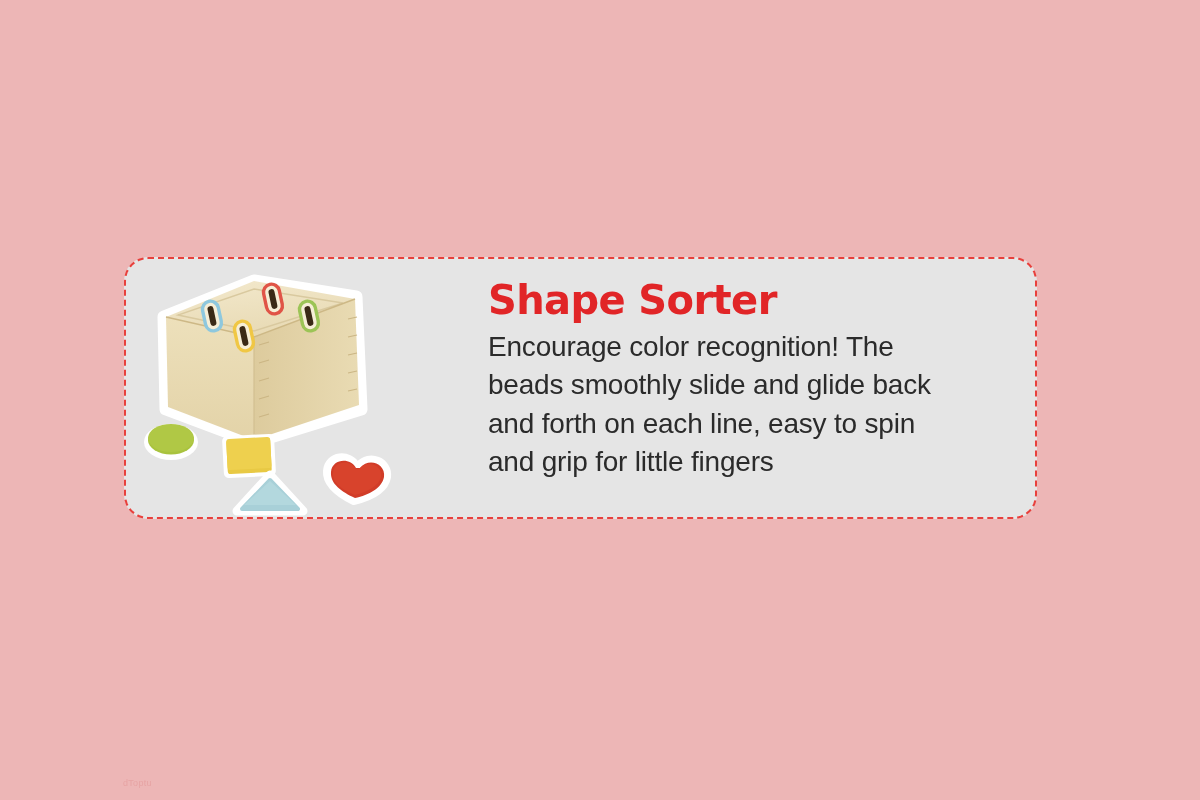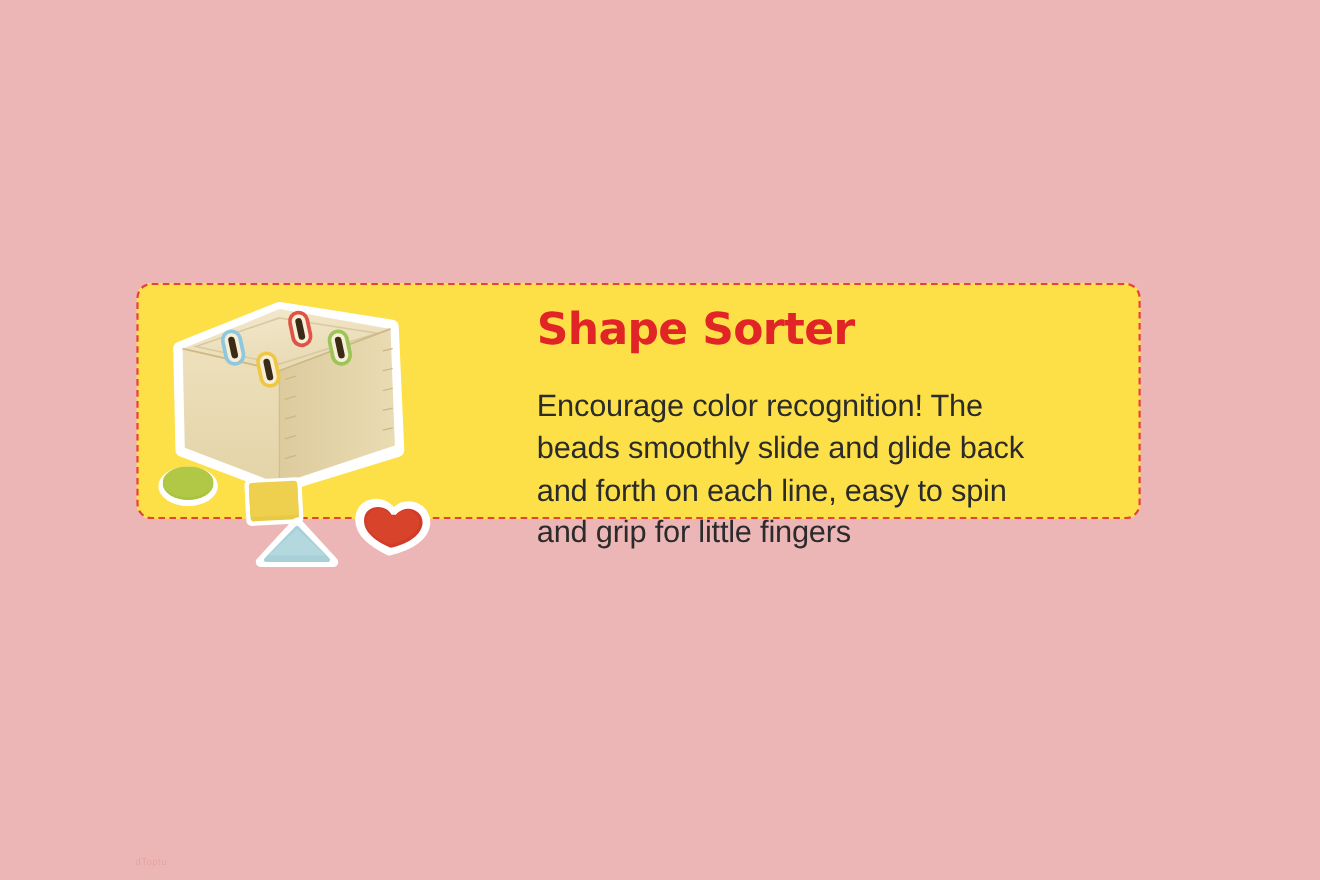--- a/index.html
+++ b/index.html
@@ -14,24 +14,24 @@
     overflow: hidden;
     position: relative;
   }
 
   
   .product-card {
     position: absolute;
     left: 124px;
     top: 257px;
     width: 913px;
-    height: 215px;
-    background: #fde047;
+    height: 262px;
+    background: #e5e5e5;
     border: 2px dashed #e8403c;
-    border-radius: 14px;
+    border-radius: 24px;
     box-sizing: border-box;
   }
 
   
   .toy-figure {
     position: absolute;
     left: 0px;
     top: 0px;
     width: 360px;
     height: 271px;
@@ -60,21 +60,21 @@
     font-family: "DejaVu Sans", sans-serif;
     font-weight: bold;
     font-size: 40px;
     line-height: 1.05;
     letter-spacing: -0.6px;
     color: #e12527;
     padding: 0 0 0 2px;
   }
 
   .product-description {
-    margin: 29px 0 0 2px;
+    margin: 7px 0 0 2px;
     font-family: "Liberation Sans", sans-serif;
     font-weight: 400;
     font-size: 28px;
     line-height: 1.37;
     letter-spacing: -0.2px;
     color: #2b2b2b;
     width: 560px;
     white-space: pre-line;
   }
 

